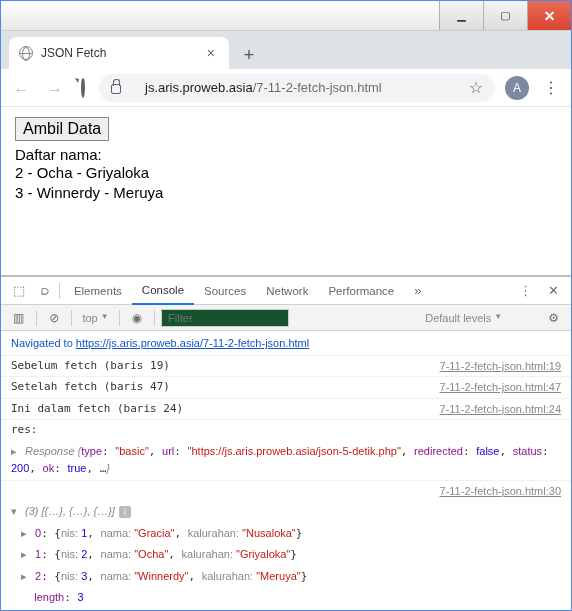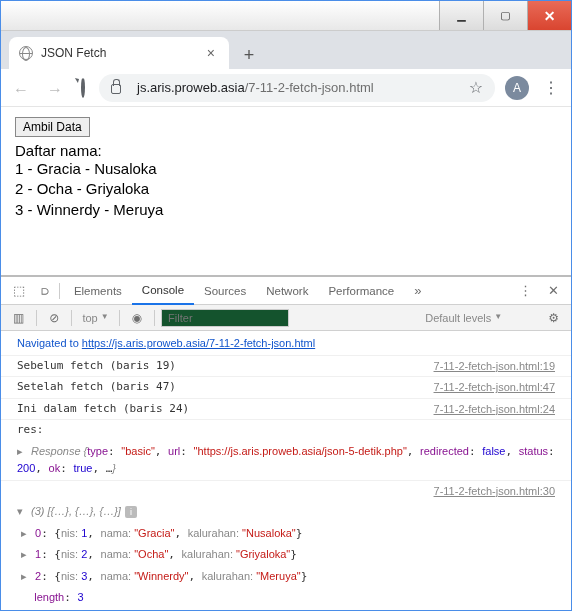--- a/index.html
+++ b/index.html
@@ -13,44 +13,44 @@
 .globe::before{content:"";position:absolute;top:0;left:50%;width:6px;height:12px;border:1.2px solid #888;border-radius:50%;transform:translateX(-50%)}
 .globe::after{content:"";position:absolute;top:50%;left:0;right:0;border-top:1.2px solid #888}
 .tab-title{flex:1;white-space:nowrap;overflow:hidden}
 .tab-x{color:#666;font-size:14px;padding:0 4px}
 .newtab{width:28px;height:28px;display:flex;align-items:center;justify-content:center;color:#555;font-size:18px;margin-left:6px}
 .addrbar{height:38px;background:#fff;display:flex;align-items:center;padding:0 8px;gap:10px;border-bottom:1px solid #e5e5e5}
 .navico{color:#5f6368;font-size:16px;padding:4px}
 .navico.disabled{color:#bbb}
 .reload{width:16px;height:16px;border:2px solid #5f6368;border-radius:50%;border-top-color:transparent;transform:rotate(30deg);position:relative}
 .reload::after{content:"";position:absolute;top:-3px;right:1px;border:3px solid transparent;border-bottom-color:#5f6368;transform:rotate(60deg)}
-.omni{flex:1;height:28px;background:#f1f3f4;border-radius:14px;display:flex;align-items:center;padding:0 12px;font-size:13px;color:#202124;gap:16px}
+.omni{flex:1;height:28px;background:#f1f3f4;border-radius:14px;display:flex;align-items:center;padding:0 12px;font-size:13px;color:#202124;gap:24px}
 .lock{width:10px;height:10px;border:1.5px solid #5f6368;border-radius:2px;position:relative;margin-top:3px}
 .lock::before{content:"";position:absolute;top:-6px;left:1px;width:5px;height:6px;border:1.5px solid #5f6368;border-bottom:none;border-radius:3px 3px 0 0}
 .url-host{color:#202124}
 .url-path{color:#6e6e6e}
 .star{color:#5f6368;font-size:16px;margin-left:auto}
 .avatar{width:24px;height:24px;border-radius:50%;background:#7b8a9e;color:#fff;display:flex;align-items:center;justify-content:center;font-size:12px}
 .kebab{color:#5f6368;font-size:16px;padding:0 4px}
 .page{padding:10px 14px;font-family:"Times New Roman",serif;font-size:15px;color:#000;height:168px}
-.btn{font-family:Arial;font-size:12px;background:#efefef;border:1px solid #888;padding:2px 7px;margin-bottom:5px}
+.btn{font-family:Arial;font-size:16px;background:#efefef;border:1px solid #888;padding:2px 7px;margin-bottom:5px}
 .list-item{line-height:1.35}
 .devtools{border-top:2px solid #bcbcbc;font-family:"Segoe UI",Menlo,Consolas,monospace;font-size:11px;color:#333}
 .dt-tabs{height:28px;display:flex;align-items:center;padding:0 6px;gap:4px;border-bottom:1px solid #d0d0d0}
 .dt-ico{padding:4px 6px;color:#6e6e6e;font-size:13px}
 .dt-tab{padding:0 10px;height:28px;display:flex;align-items:center;color:#666;font-size:11.5px}
 .dt-tab.active{color:#333;border-bottom:2px solid #1a73e8;margin-bottom:-1px}
 .dt-sp{flex:1}
 .dt-toolbar{height:26px;display:flex;align-items:center;padding:0 6px;gap:6px;border-bottom:1px solid #d0d0d0;background:#f3f3f3}
 .tb-ico{padding:2px 6px;color:#6e6e6e;font-size:12px}
 .tb-sep{width:1px;height:16px;background:#ccc}
 .tb-ctx{color:#888;font-size:11px;padding:0 4px;display:flex;align-items:flex-start;gap:3px}
 .tb-filter{border:1px solid #ccc;background:#14532d;font-size:11px;color:#999;padding:1px 6px;width:128px;height:18px}
 .console{padding:2px 0}
-.row{display:flex;padding:2px 16px;border-bottom:1px solid #f0f0f0;font-size:11px;line-height:1.5}
+.row{display:flex;padding:2px 10px;border-bottom:1px solid #f0f0f0;font-size:11px;line-height:1.5}
 .row.noborder{border-bottom:none}
 .msg{flex:1;font-family:Menlo,Consolas,monospace}
 .src{color:#888;text-decoration:underline;font-family:Liberation Sans, sans-serif;white-space:nowrap}
 .nav-blue{color:#1155cc}
 .nav-url{text-decoration:underline}
 .arrow{color:#888;margin-right:4px;display:inline-block;width:10px}
 .k{color:#881391}
 .s{color:#c41a16}
 .n{color:#1c00cf}
 .b{color:#1c00cf}
@@ -87,21 +87,20 @@
     <span class="star">☆</span>
   </div>
   <div class="avatar">A</div>
   <span class="kebab">⋮</span>
 </div>
 
 <div class="page">
   <button class="btn">Ambil Data</button>
   <div>Daftar nama:</div>
   <div id="page-list">
-      <div class="list-item">1 - Gracia - Nusaloka</div>
       <div class="list-item">2 - Ocha - Griyaloka</div>
       <div class="list-item">3 - Winnerdy - Meruya</div>
     </div>
 </div>
 
 <div class="devtools">
   <div class="dt-tabs">
     <span class="dt-ico">⬚</span>
     <span class="dt-ico">⫐</span>
     <span class="tb-sep"></span>

